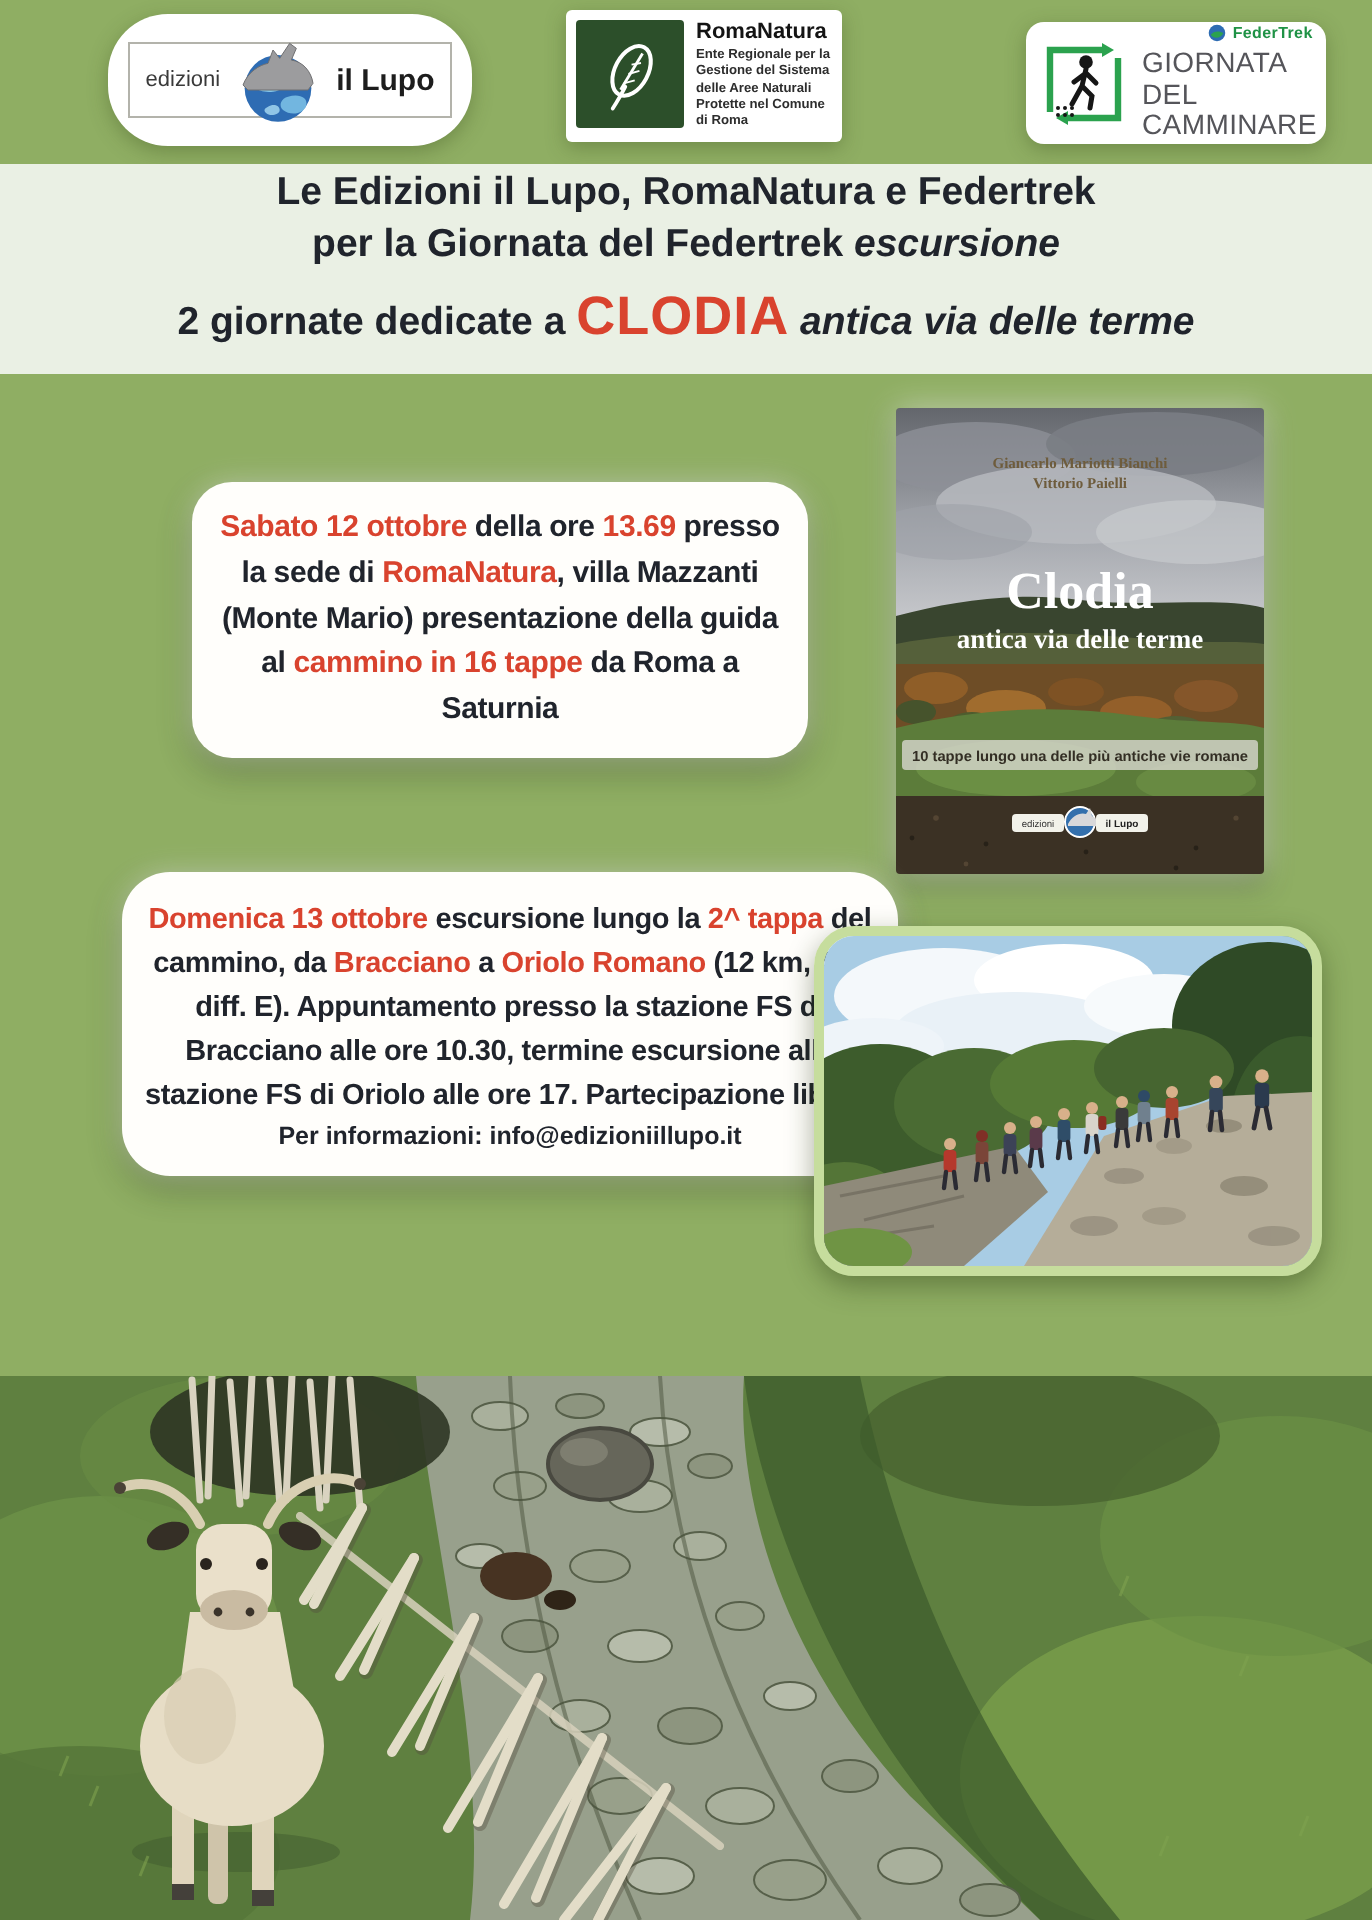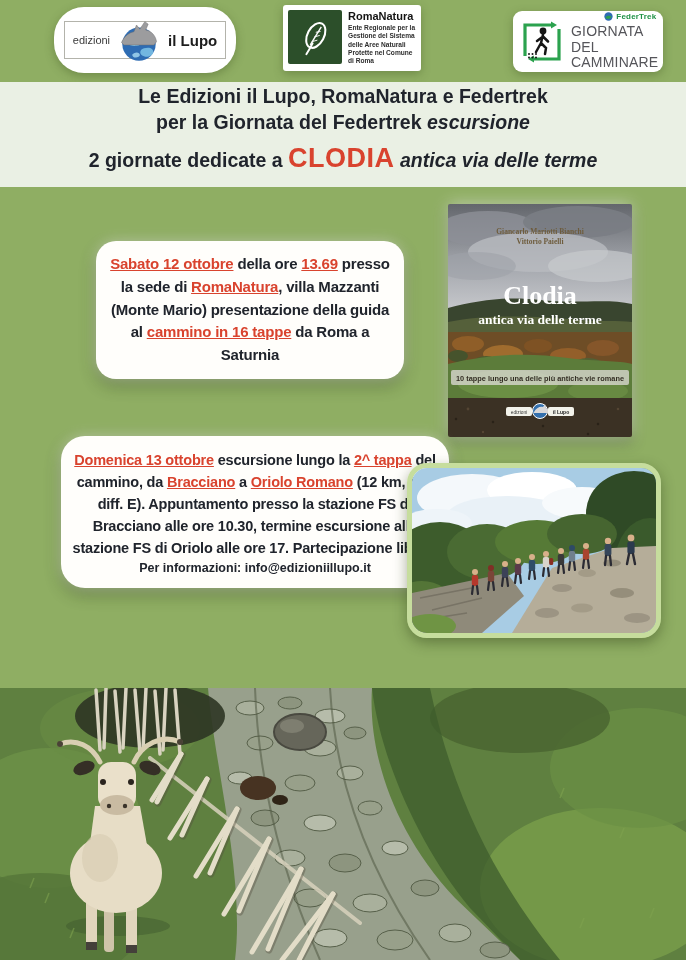--- a/index.html
+++ b/index.html
@@ -27,21 +27,21 @@
   .ft-row{display:flex;align-items:center;gap:3px;align-self:flex-end;margin:0 2px 3px 0;}
   .ft-globe{width:9px;height:9px;display:block;}
   .ft-name{font-size:8px;font-weight:700;color:#1f9246;letter-spacing:.2px;}
   .gc-title{font-size:14px;color:#55555a;font-weight:500;line-height:1.12;letter-spacing:.2px;}
   
   .band{position:absolute;left:0;top:82px;width:100%;height:105px;background:var(--band,#eaf0e4);
         text-align:center;padding-top:1px;box-sizing:border-box;color:var(--dark,#20242c);}
   .band div{font-size:19.5px;font-weight:700;line-height:1.35;}
   .band .l3{margin-top:4px;}
   .it{font-style:italic;}
-  .red{color:var(--red,#d9432e);text-decoration:underline;}
+  .red{color:var(--red,#d9432e);}
   .big{font-size:27px;font-weight:800;color:var(--red,#d9432e);letter-spacing:.5px;}
   
   .card{position:absolute;background:#fffefb;color:var(--dark,#20242c);text-align:center;font-weight:700;
         box-shadow:0 0 14px rgba(255,255,255,.45),0 6px 16px rgba(35,50,15,.45);box-sizing:border-box;}
   .card .red{color:var(--red,#d9432e);}
   .card1{left:96px;top:241px;width:308px;border-radius:20px;padding:12px 10px;
          font-size:15px;line-height:1.52;letter-spacing:-.2px;}
   .card2{left:61px;top:436px;width:388px;border-radius:24px;padding:13px 10px 10px;
          font-size:14.5px;line-height:1.52;letter-spacing:-.2px;}
   .card-info{font-size:12.5px;margin-top:0;letter-spacing:0;}

